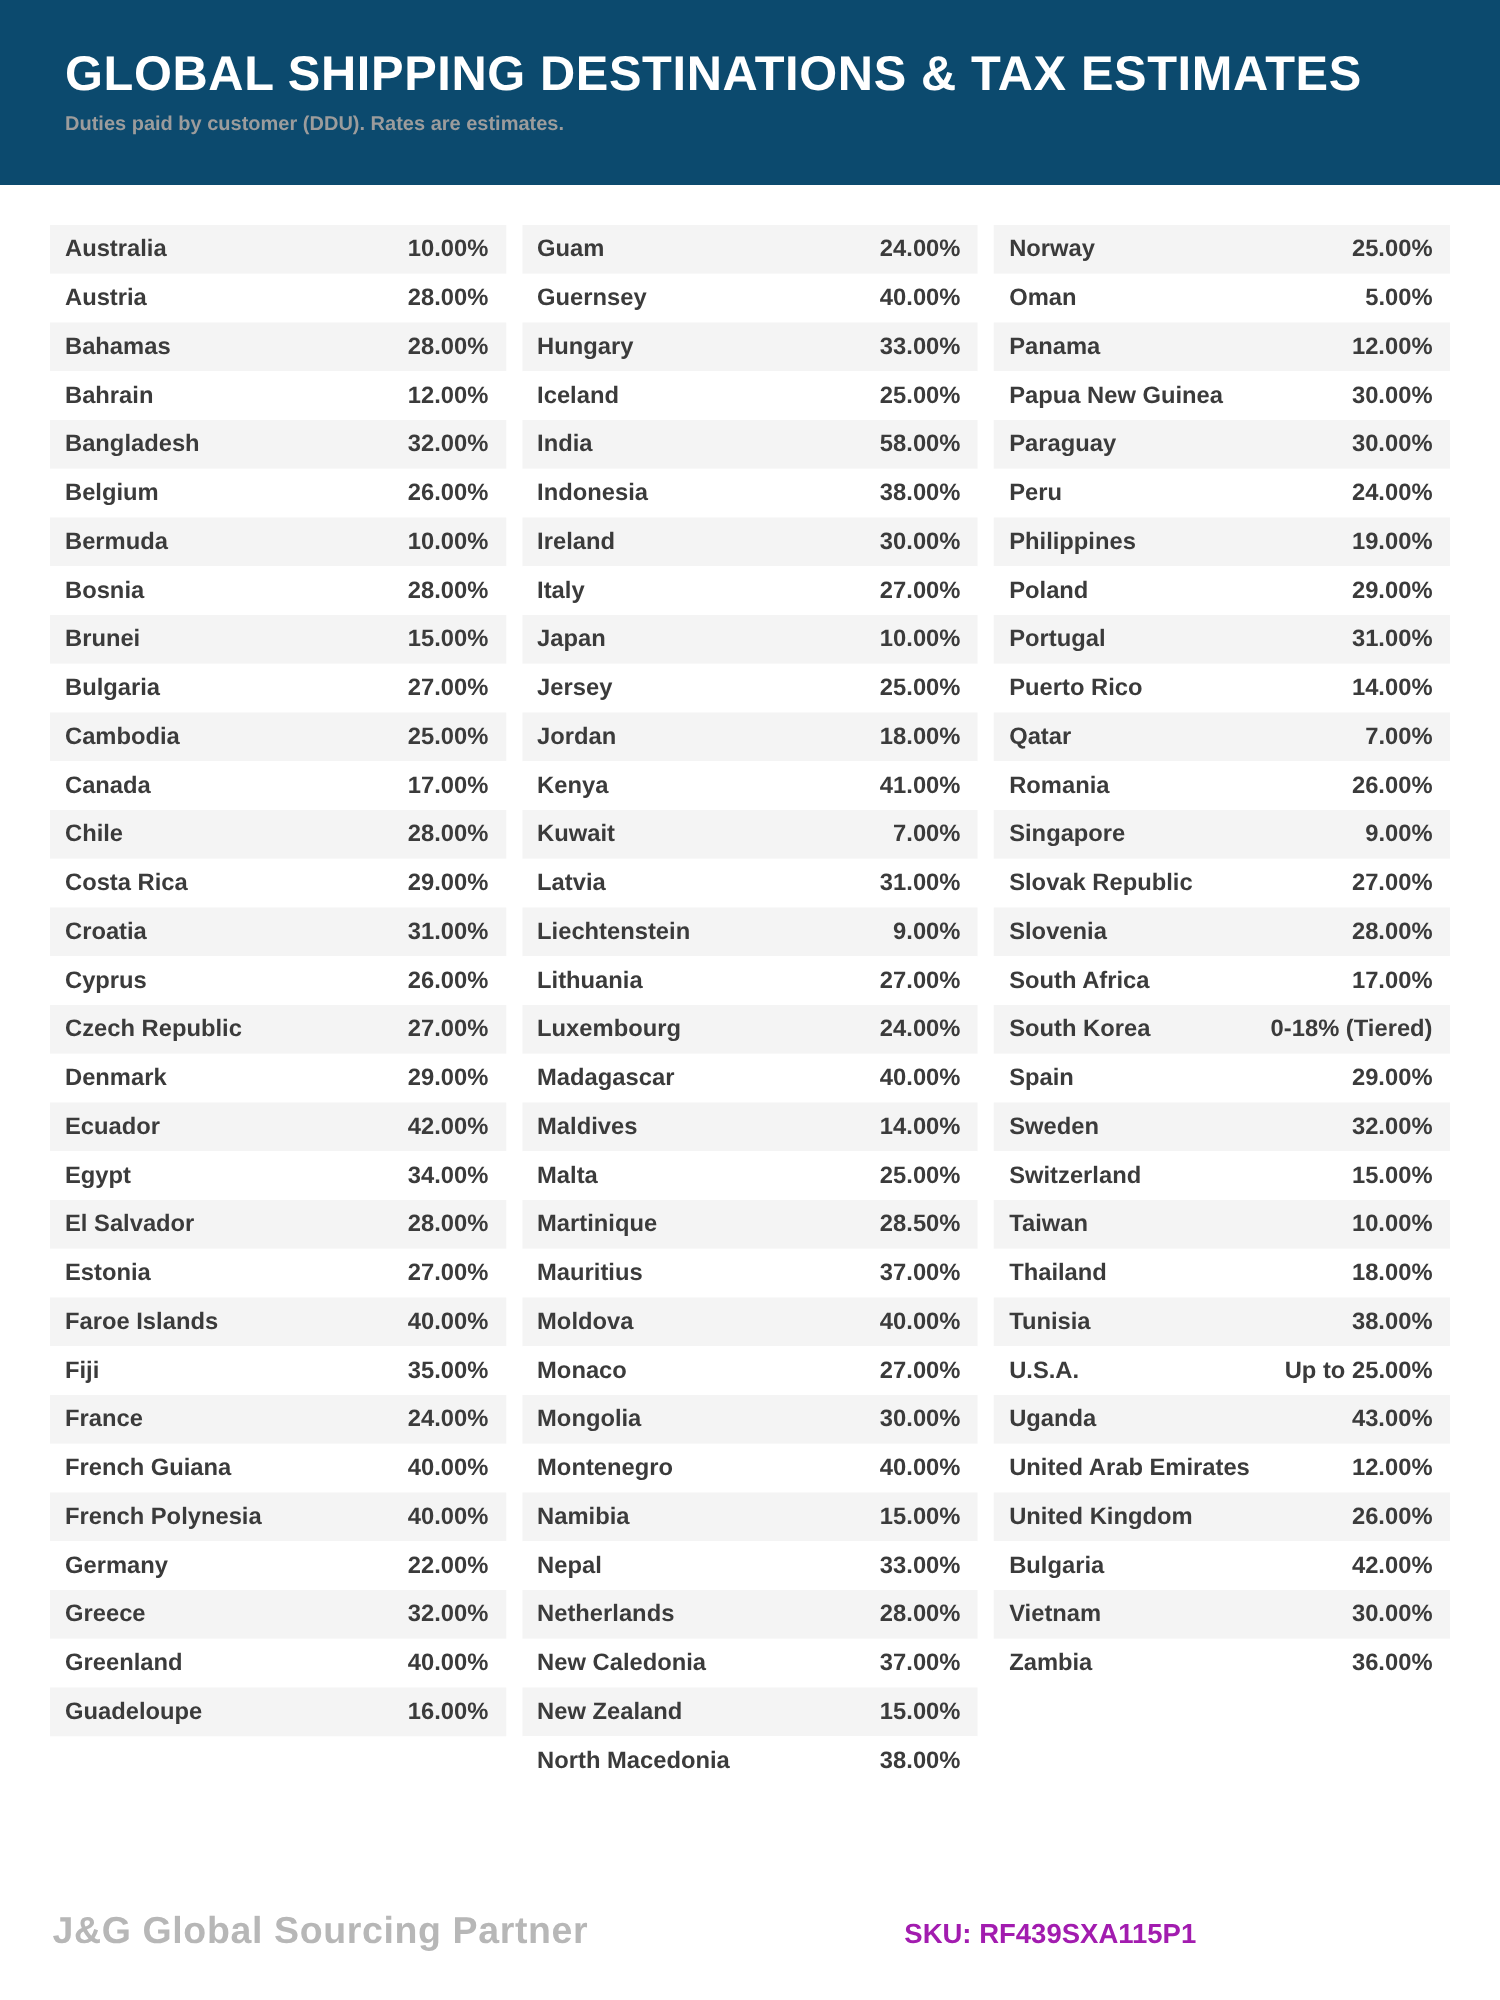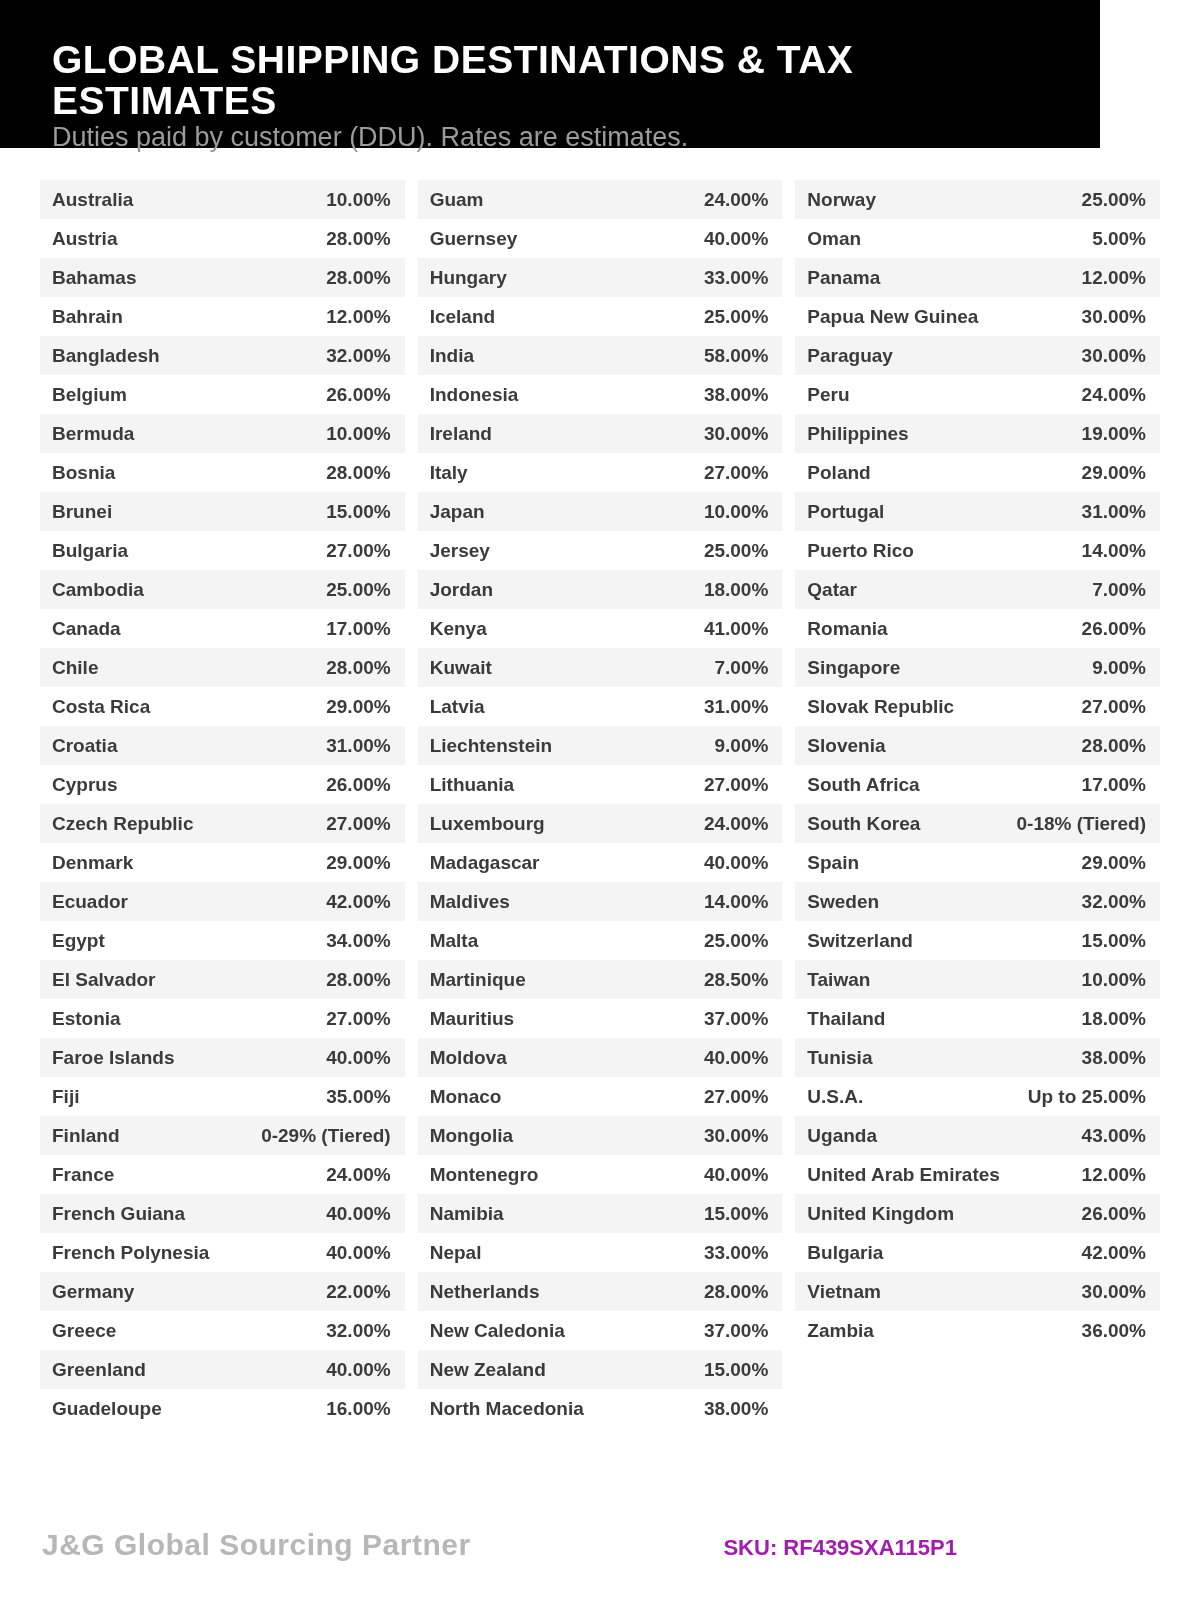--- a/index.html
+++ b/index.html
@@ -7,38 +7,39 @@
   html, body {
     width: 1200px;
     height: 1600px;
     background: #ffffff;
     font-family: "Liberation Sans", "DejaVu Sans", sans-serif;
     position: relative;
     overflow: hidden;
   }
 
   .header {
-    background: #000000;
-    width: 1100px;
+    background: #0c4a6e;
+    width: 1200px;
     height: 148px;
     padding: 40px 52px 0 52px;
   }
 
   .header h1 {
     color: #ffffff;
     font-size: 39px;
     font-weight: 800;
     letter-spacing: 0.5px;
     line-height: 1.05;
   }
 
   .header p {
     color: #9c9c9c;
-    font-size: 27px;
-    font-weight: 400;
+    font-size: 16px;
+    font-weight: 700;
+    margin-top: 10px;
   }
 
   .table-area {
     display: flex;
     gap: 13px;
     padding: 32px 40px 0 40px;
   }
 
   .rate-column {
     flex: 1 1 0;
@@ -198,24 +199,20 @@
       </div>
       <div class="row">
         <span class="country">Faroe Islands</span>
         <span class="rate">40.00%</span>
       </div>
       <div class="row">
         <span class="country">Fiji</span>
         <span class="rate">35.00%</span>
       </div>
       <div class="row">
-        <span class="country">Finland</span>
-        <span class="rate">0-29% (Tiered)</span>
-      </div>
-      <div class="row">
         <span class="country">France</span>
         <span class="rate">24.00%</span>
       </div>
       <div class="row">
         <span class="country">French Guiana</span>
         <span class="rate">40.00%</span>
       </div>
       <div class="row">
         <span class="country">French Polynesia</span>
         <span class="rate">40.00%</span>

